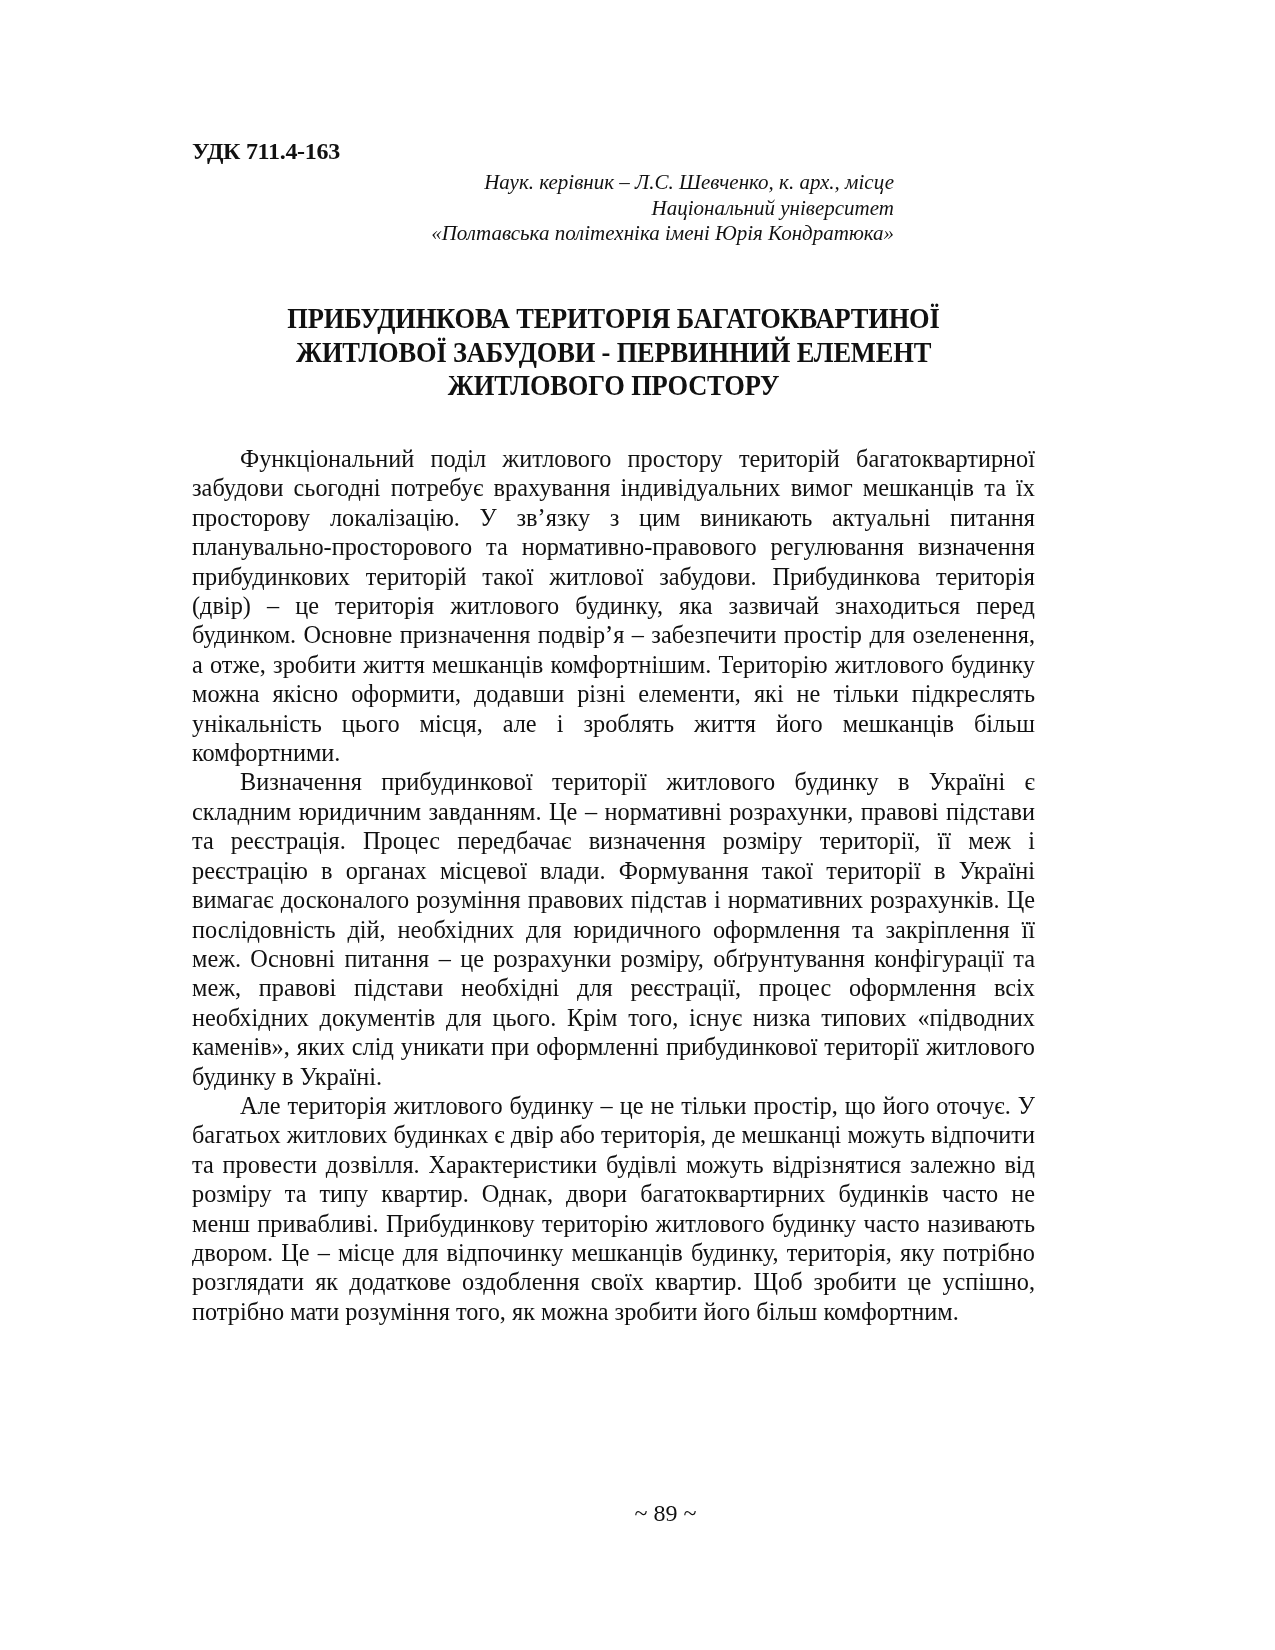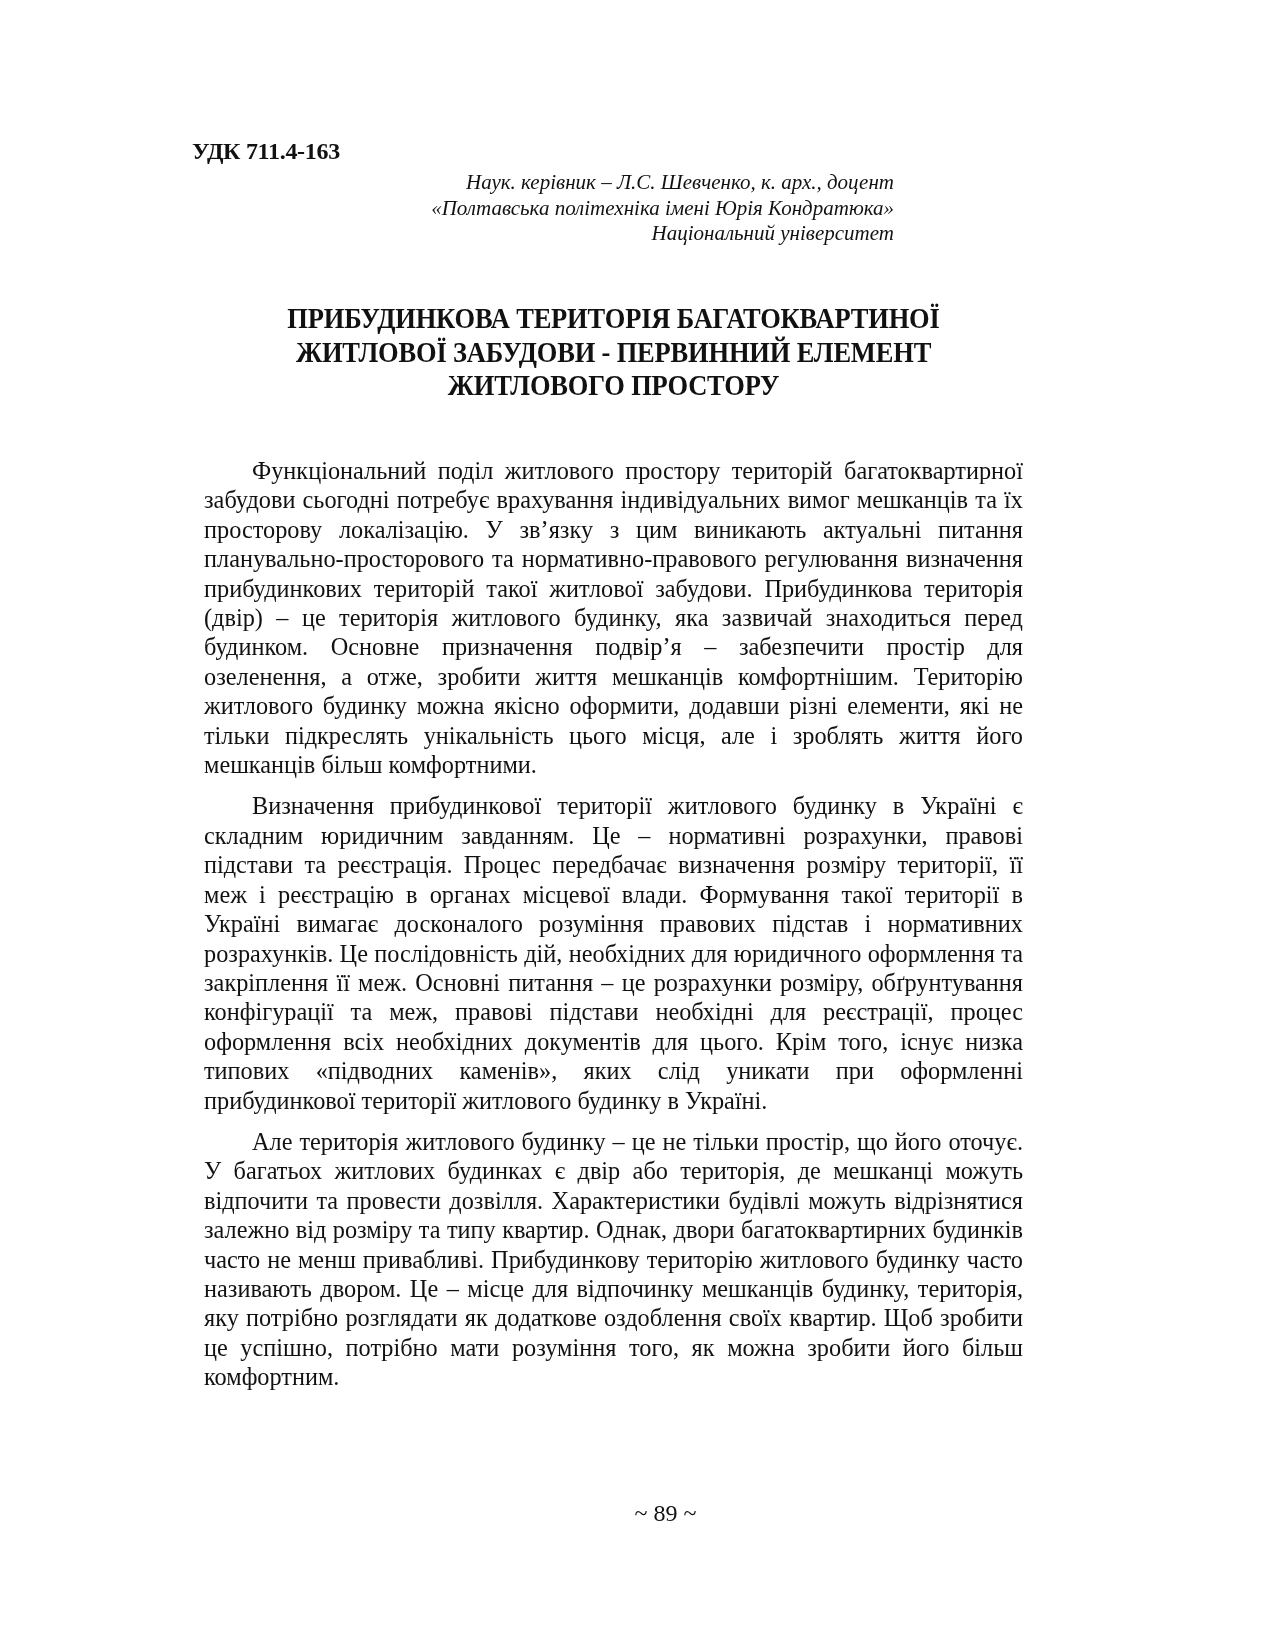--- a/index.html
+++ b/index.html
@@ -5,34 +5,34 @@
   html,body{margin:0;padding:0;background:#fff;}
   body{width:1275px;height:1650px;position:relative;overflow:hidden;
        font-family:"Liberation Serif","DejaVu Serif",serif;color:#111;}
   .page{position:absolute;left:0;top:0;width:1134px;height:1650px;}
   .udk{position:absolute;left:192px;top:138px;font-weight:bold;font-size:24px;letter-spacing:-0.3px;}
   .authors{position:absolute;right:240px;top:170px;text-align:right;font-style:italic;font-size:21px;line-height:25.5px;}
   .authors div{white-space:nowrap;}
   .title{position:absolute;left:192px;width:843px;top:302px;text-align:center;font-weight:bold;
          font-size:28.5px;line-height:33.5px;letter-spacing:-0.2px;transform:scaleX(0.93);transform-origin:center top;}
   .body{position:absolute;left:192px;top:444px;width:843px;font-size:24.3px;line-height:29.4px;}
-  .body p{margin:12px;text-align:justify;text-indent:48px;}
+  .body p{margin:0;text-align:justify;text-indent:48px;}
   .body p.shaded{background:#f3f3f3;}
   .pagenum{position:absolute;left:0;width:1275px;top:1500px;text-align:center;font-size:24px;margin-left:28px;}
 </style>
 </head>
 <body>
 
 <div class="page">
   <div class="udk">УДК 711.4-163</div>
 
   <div class="authors">
-    <div>Наук. керівник – Л.С. Шевченко, к. арх., доцент</div>
+    <div>Наук. керівник – Л.С. Шевченко, к. арх., місце</div>
+    <div>Національний університет</div>
     <div>«Полтавська політехніка імені Юрія Кондратюка»</div>
-    <div>Національний університет</div>
   </div>
 
   <div class="title">
     <div>ПРИБУДИНКОВА ТЕРИТОРІЯ БАГАТОКВАРТИНОЇ</div>
     <div>ЖИТЛОВОЇ ЗАБУДОВИ - ПЕРВИННИЙ ЕЛЕМЕНТ</div>
     <div>ЖИТЛОВОГО ПРОСТОРУ</div>
   </div>
 
   <div class="body">
     <p>Функціональний поділ житлового простору територій багатоквартирної забудови сьогодні потребує врахування індивідуальних вимог мешканців та їх просторову локалізацію. У зв’язку з цим виникають актуальні питання планувально-просторового та нормативно-правового регулювання визначення прибудинкових територій такої житлової забудови. Прибудинкова територія (двір) – це територія житлового будинку, яка зазвичай знаходиться перед будинком. Основне призначення подвір’я – забезпечити простір для озеленення, а отже, зробити життя мешканців комфортнішим. Територію житлового будинку можна якісно оформити, додавши різні елементи, які не тільки підкреслять унікальність цього місця, але і зроблять життя його мешканців більш комфортними.</p>

